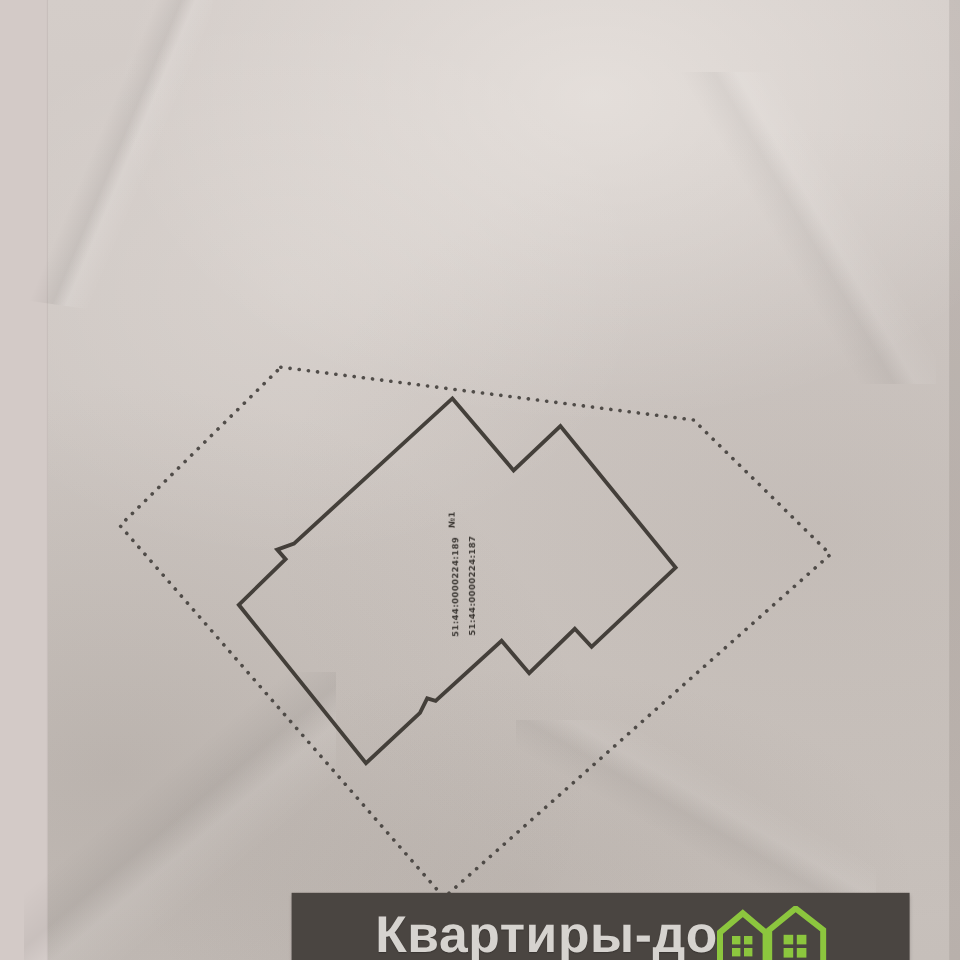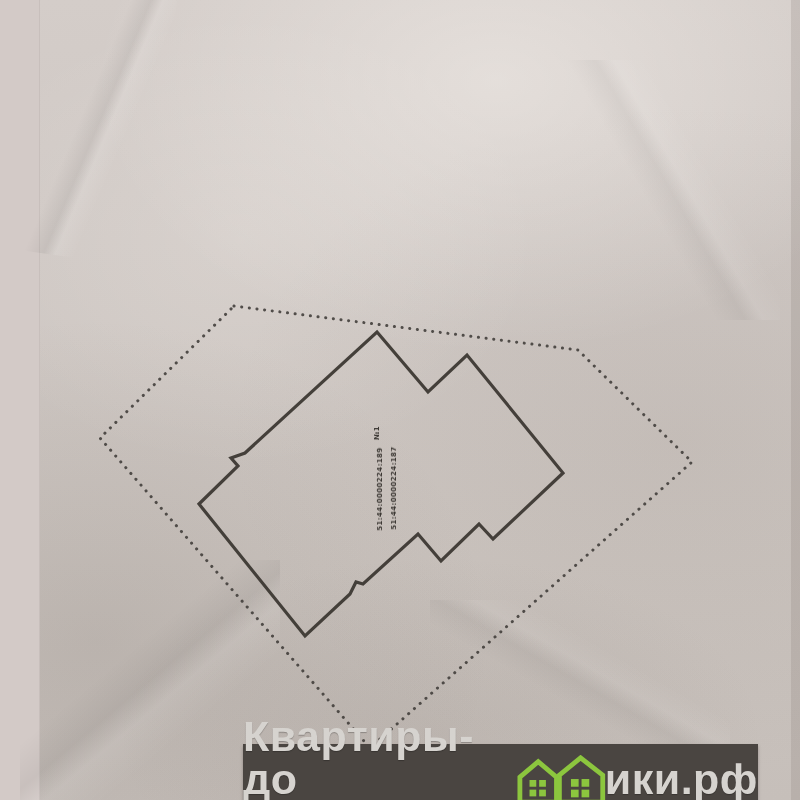--- a/index.html
+++ b/index.html
@@ -124,16 +124,15 @@
       </g>
 
       <g>
         <path d="M44 20 L66 2 L89 20 L89 48 L44 48 Z" fill="#4a4541" stroke="#8cc63e" stroke-width="5" stroke-linejoin="miter"></path>
         <rect x="56" y="24" width="8" height="8" fill="#8cc63e"></rect>
         <rect x="67" y="24" width="8" height="8" fill="#8cc63e"></rect>
         <rect x="56" y="35" width="8" height="8" fill="#8cc63e"></rect>
         <rect x="67" y="35" width="8" height="8" fill="#8cc63e"></rect>
       </g>
     </svg>
-    <span class="wm-text">ики.рф</span>
   </div>
 
 </div>
 
 </body></html>

